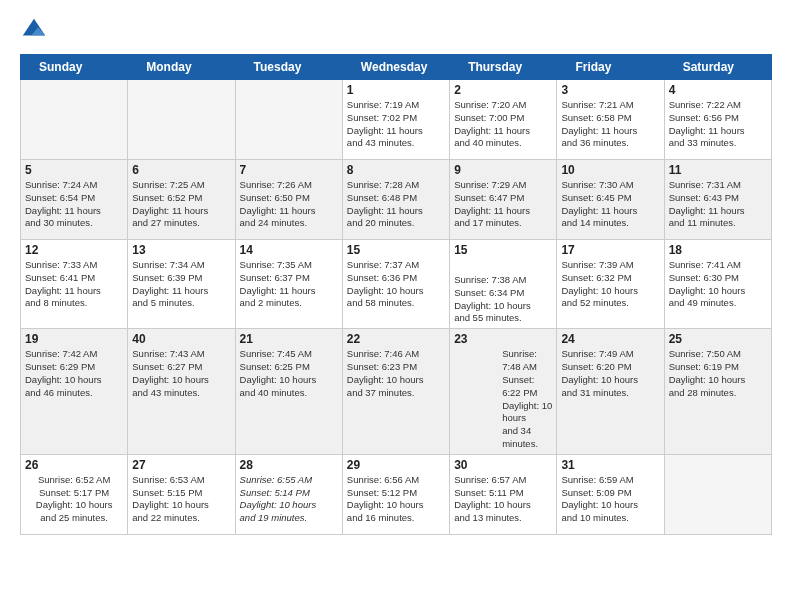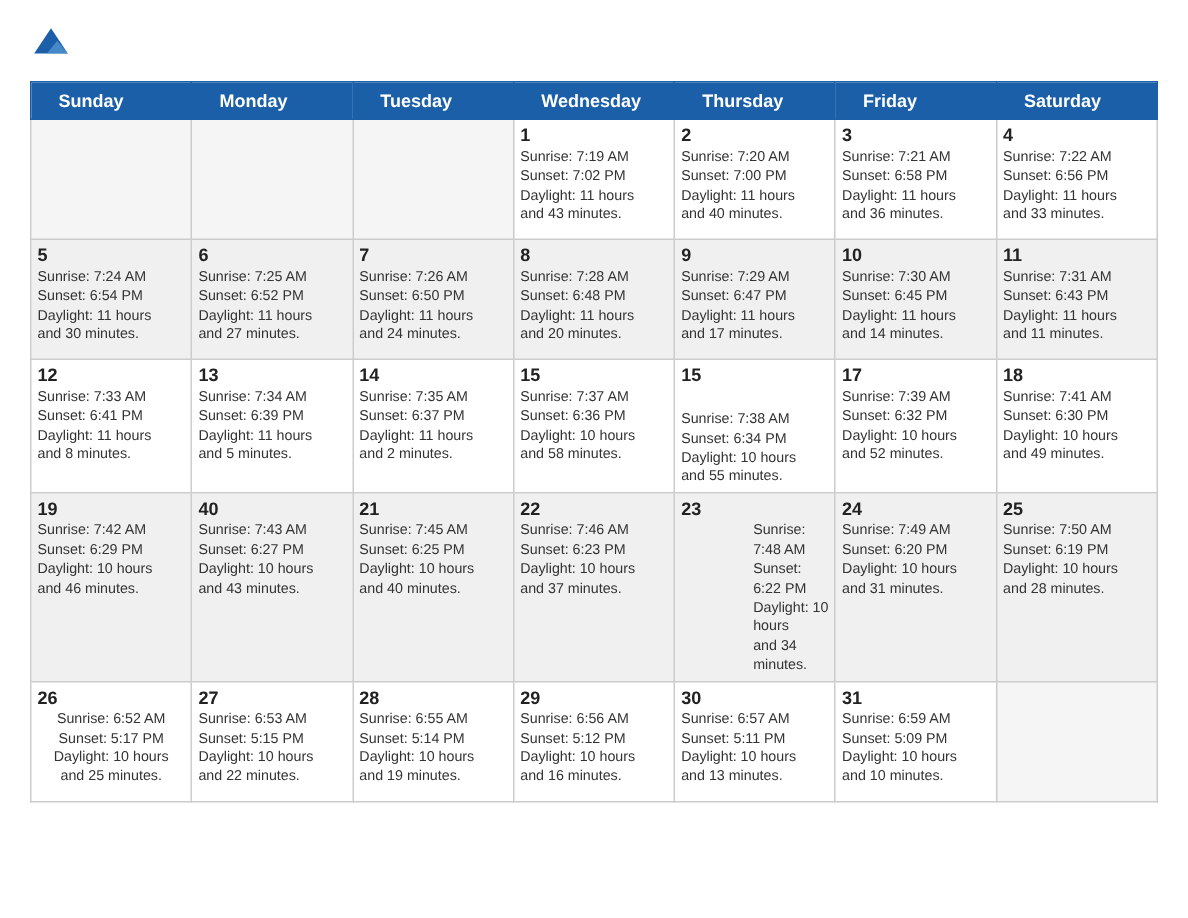--- a/index.html
+++ b/index.html
@@ -332,21 +332,21 @@
           </td>
           <td>
             <div class="day-number">27</div>
             <div class="day-info" style="white-space: pre-line;">Sunrise: 6:53 AM
 Sunset: 5:15 PM
 Daylight: 10 hours
 and 22 minutes.</div>
           </td>
           <td>
             <div class="day-number">28</div>
-            <div class="day-info" style="white-space: pre-line;">Sunrise: 6:55 AM
+            <div class="day-info" style="white-space: pre-line; font-style: italic;">Sunrise: 6:55 AM
 Sunset: 5:14 PM
 Daylight: 10 hours
 and 19 minutes.</div>
           </td>
           <td>
             <div class="day-number">29</div>
             <div class="day-info" style="white-space: pre-line;">Sunrise: 6:56 AM
 Sunset: 5:12 PM
 Daylight: 10 hours
 and 16 minutes.</div>

